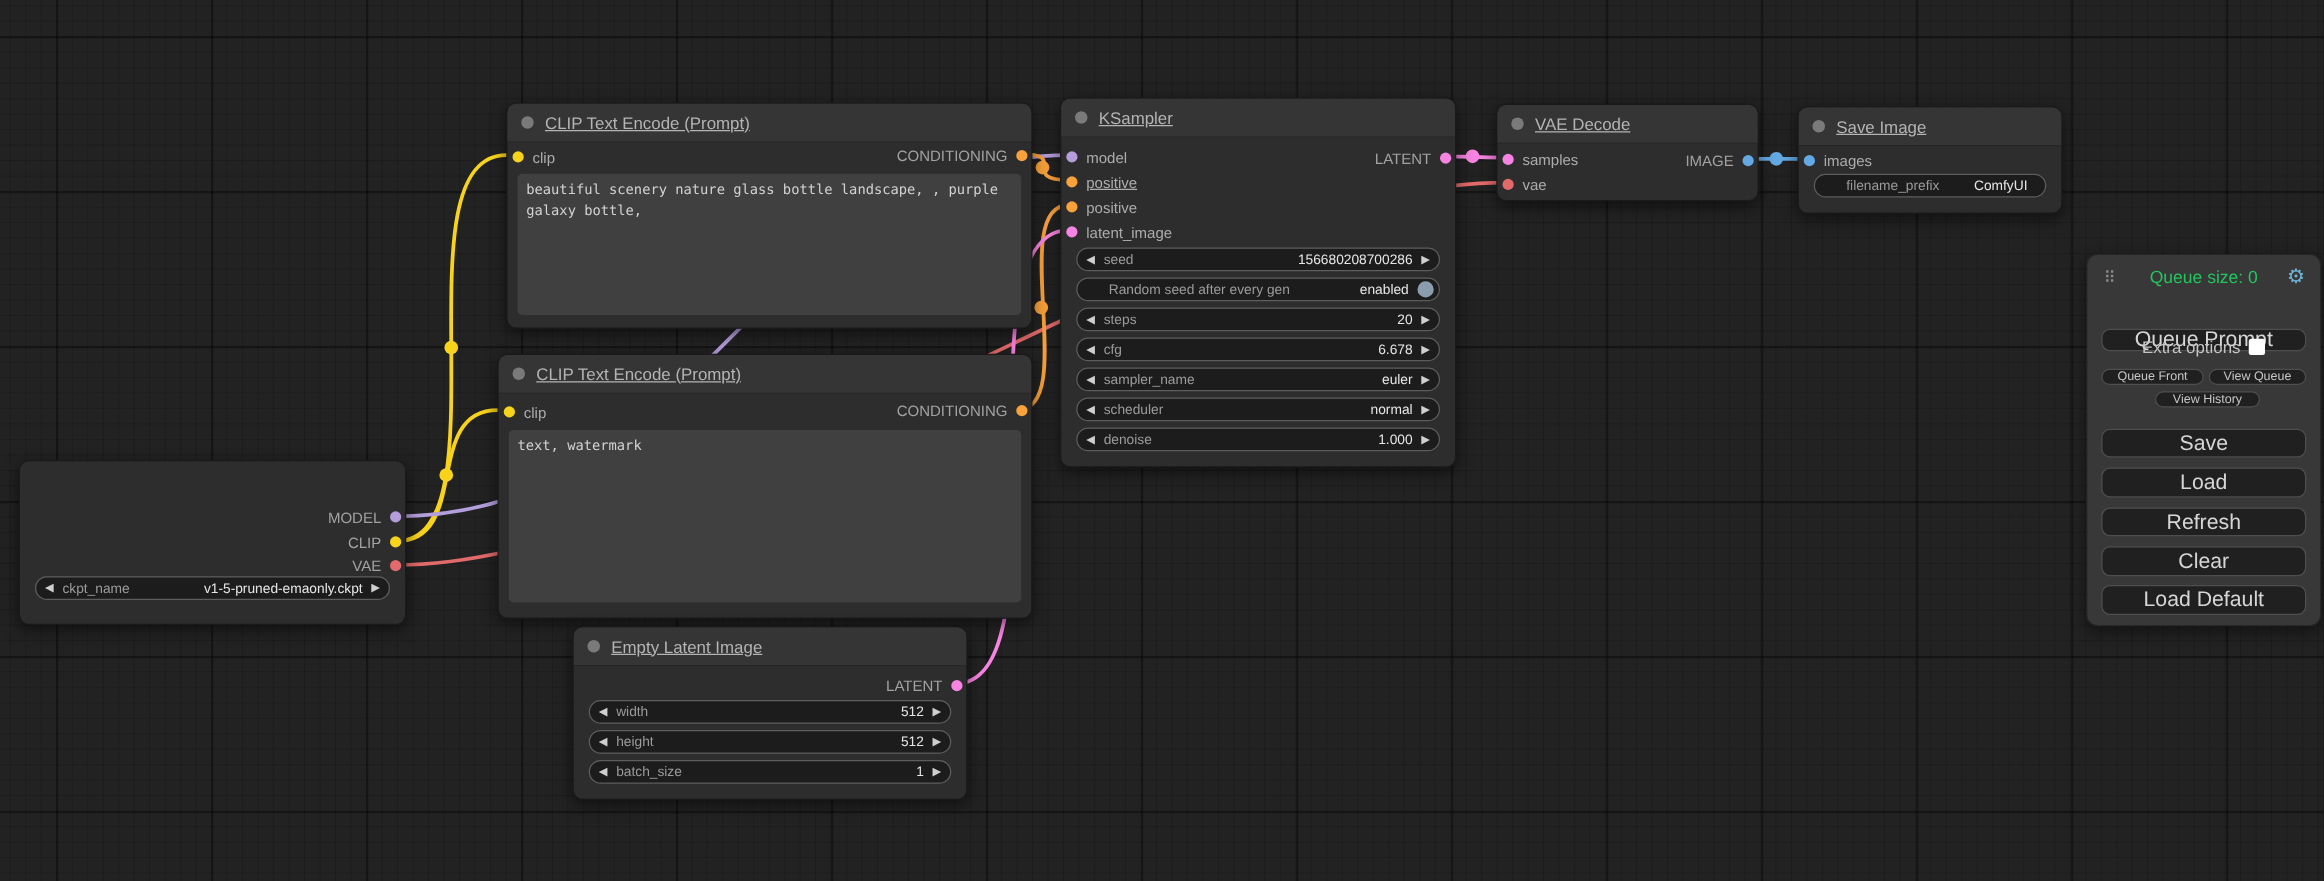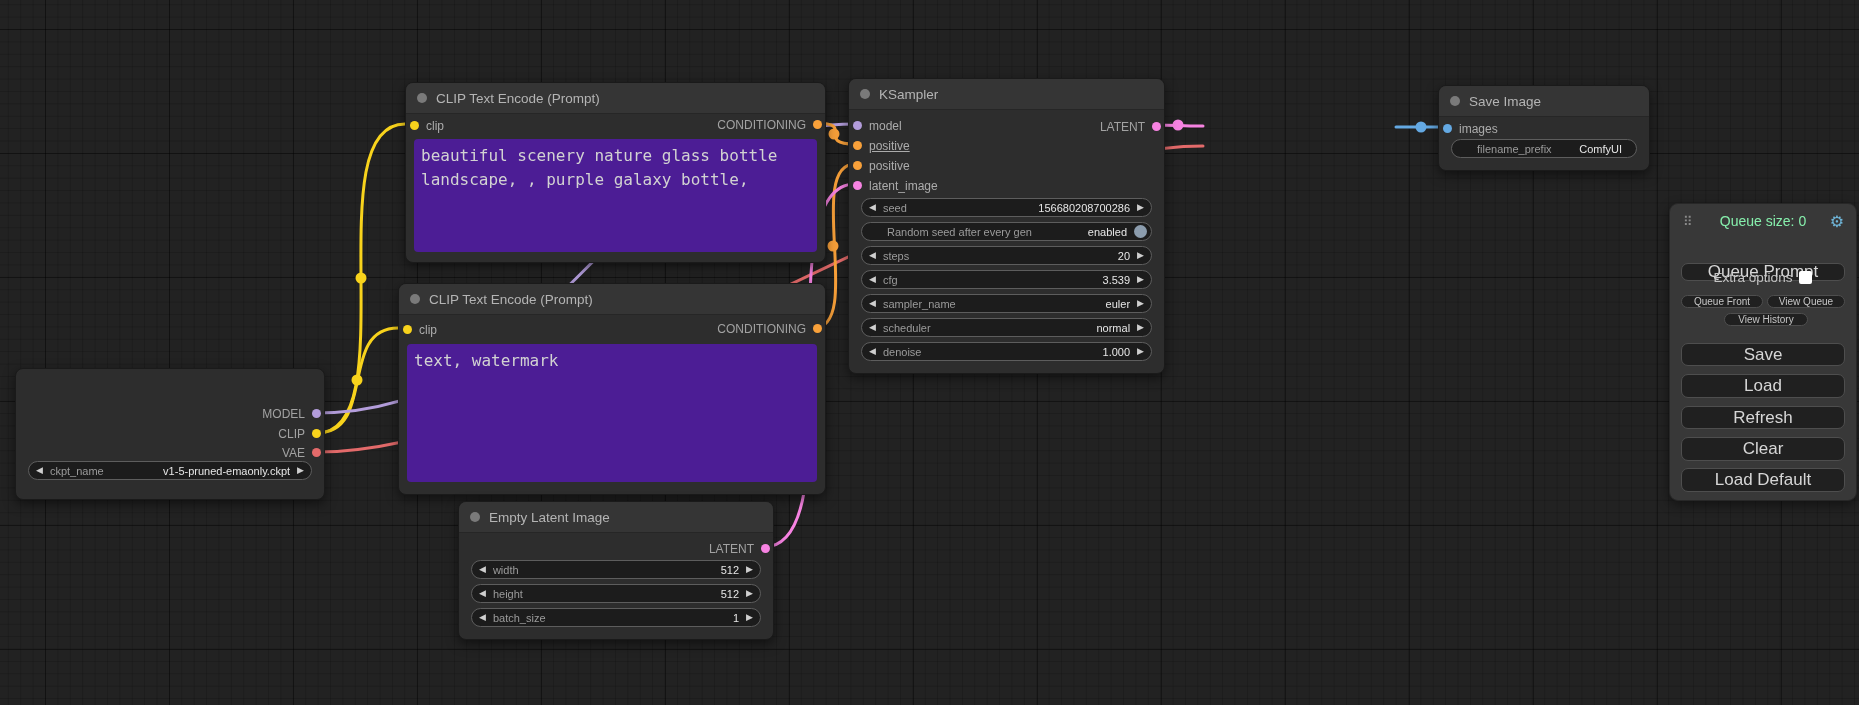--- a/index.html
+++ b/index.html
@@ -14,50 +14,50 @@
     background-size:124px 124px,124px 124px,12.4px 12.4px,12.4px 12.4px;
     background-position:29px 29px,45px 29px,29px 29px,45px 29px;
     font-family:"Liberation Sans", sans-serif;
   }
   #wires{position:absolute;left:0;top:0;z-index:1;}
   #wires path{fill:none;stroke-width:3;stroke-linecap:round;}
 
   .node{position:absolute;z-index:2;background:#2d2d2d;border:1px solid #1a1a1a;
         border-radius:8px;box-shadow:0 4px 12px rgba(0,0,0,.5);}
   .ntitle{height:30px;background:#353535;border-radius:7px 7px 0 0;border-bottom:1px solid #262626;
-          display:flex;align-items:center;gap:9px;padding:0 11px;color:#b4b4b4;font-size:13.5px;}
+          display:flex;align-items:center;gap:9px;padding:0 11px;color:#b4b4b4;font-size:13.5px;text-decoration:underline;}
   .tdot{width:10px;height:10px;border-radius:50%;background:#7a7a7a;flex:0 0 auto;}
 
   .port{position:absolute;height:17px;display:flex;align-items:center;gap:7px;font-size:12px;color:#acacac;}
   .port.in{left:4px;}
   .port.out{right:3px;color:#a2a2a2;}
   .pdot{width:9px;height:9px;border-radius:50%;flex:0 0 auto;}
   .c-model{background:#b39ddb}.c-clip{background:#f8d31c}.c-vae{background:#e36a6a}
   .c-cond{background:#f9a13a}.c-latent{background:#f783e2}.c-image{background:#64a9e3}
 
   .widget{position:absolute;left:12px;right:12px;height:19px;background:#1c1c1c;
           border:1px solid #5d5d5d;border-radius:11px;display:flex;align-items:center;
           padding:0 7px;font-size:11px;color:#9b9b9b;box-sizing:border-box;}
   .warrow{color:#cfcfcf;font-size:9px;line-height:1;}
   .wlabel{margin-left:7px;white-space:nowrap;}
   .wlabel.center{margin-left:18px;}
   .wvalue{margin-left:auto;margin-right:7px;color:#e6e6e6;white-space:nowrap;}
   .toggle-dot{width:13px;height:13px;border-radius:50%;background:#8b9cad;flex:0 0 auto;margin-right:-3px;}
 
-  .prompt{position:absolute;background:#4c1d95;border-radius:4px;color:#d2d2d2;
-          font-family:"DejaVu Sans Mono", monospace;font-size:16px;line-height:1.5;
+  .prompt{position:absolute;background:#404040;border-radius:4px;color:#d2d2d2;
+          font-family:"DejaVu Sans Mono", monospace;font-size:11px;line-height:1.5;
           padding:5px 7px;box-sizing:border-box;white-space:pre-wrap;overflow:hidden;}
 
   
   #queue-panel{position:absolute;left:1669px;top:203px;width:186px;height:296px;z-index:3;
                background:#383838;border:1px solid #272727;border-radius:9px;
                box-shadow:0 4px 12px rgba(0,0,0,.45);color:#c9c9c9;}
   .qheader{position:absolute;left:0;top:9px;width:100%;height:20px;}
   .qdrag{position:absolute;left:13px;top:1px;color:#8a8a8a;font-size:13px;letter-spacing:-2px;}
-  .qsize{position:absolute;left:0;width:100%;text-align:center;font-size:14px;color:#86efac;}
+  .qsize{position:absolute;left:0;width:100%;text-align:center;font-size:14px;color:#22c55e;}
   .qgear{position:absolute;right:12px;top:0px;font-size:16px;line-height:18px;}
   .qbtn{position:absolute;left:11px;width:164px;background:#202020;border:1px solid #4e4e4e;
         border-radius:7px;color:#d6d6d6;display:flex;align-items:center;justify-content:center;
         font-size:17px;box-sizing:border-box;}
   .qsmall{position:absolute;background:#202020;border:1px solid #4e4e4e;border-radius:8px;
           color:#c6c6c6;font-size:10px;display:flex;align-items:center;justify-content:center;
           box-sizing:border-box;}
   .extra-row{position:absolute;left:0;top:66px;width:100%;display:flex;align-items:center;
              justify-content:center;gap:7px;font-size:13.5px;color:#c4c4c4;}
   .checkbox{width:13px;height:13px;background:#ffffff;border-radius:2px;display:inline-block;}
@@ -206,21 +206,21 @@
     </div>
     <div class="widget" style="top:167px;">
       <span class="warrow">◀</span>
       <span class="wlabel">steps</span>
       <span class="wvalue">20</span>
       <span class="warrow">▶</span>
     </div>
     <div class="widget" style="top:191px;">
       <span class="warrow">◀</span>
       <span class="wlabel">cfg</span>
-      <span class="wvalue">3.539</span>
+      <span class="wvalue">6.678</span>
       <span class="warrow">▶</span>
     </div>
     <div class="widget" style="top:215px;">
       <span class="warrow">◀</span>
       <span class="wlabel">sampler_name</span>
       <span class="wvalue">euler</span>
       <span class="warrow">▶</span>
     </div>
     <div class="widget" style="top:239px;">
       <span class="warrow">◀</span>
@@ -229,20 +229,38 @@
       <span class="warrow">▶</span>
     </div>
     <div class="widget" style="top:263px;">
       <span class="warrow">◀</span>
       <span class="wlabel">denoise</span>
       <span class="wvalue">1.000</span>
       <span class="warrow">▶</span>
     </div>
   </div>
 
+  <div class="node" style="left:1197px;top:83px;width:208px;height:76px;">
+    <div class="ntitle">
+      <span class="tdot"></span>
+      <span>VAE Decode</span>
+    </div>
+    <div class="port in" style="top:35px;">
+      <span class="pdot c-latent"></span>
+      <span>samples</span>
+    </div>
+    <div class="port in" style="top:55px;">
+      <span class="pdot c-vae"></span>
+      <span>vae</span>
+    </div>
+    <div class="port out" style="top:36px;">
+      <span>IMAGE</span>
+      <span class="pdot c-image"></span>
+    </div>
+  </div>
 
   <div class="node" style="left:1438px;top:85px;width:210px;height:84px;">
     <div class="ntitle">
       <span class="tdot"></span>
       <span>Save Image</span>
     </div>
     <div class="port in" style="top:34px;">
       <span class="pdot c-image"></span>
       <span>images</span>
     </div>

